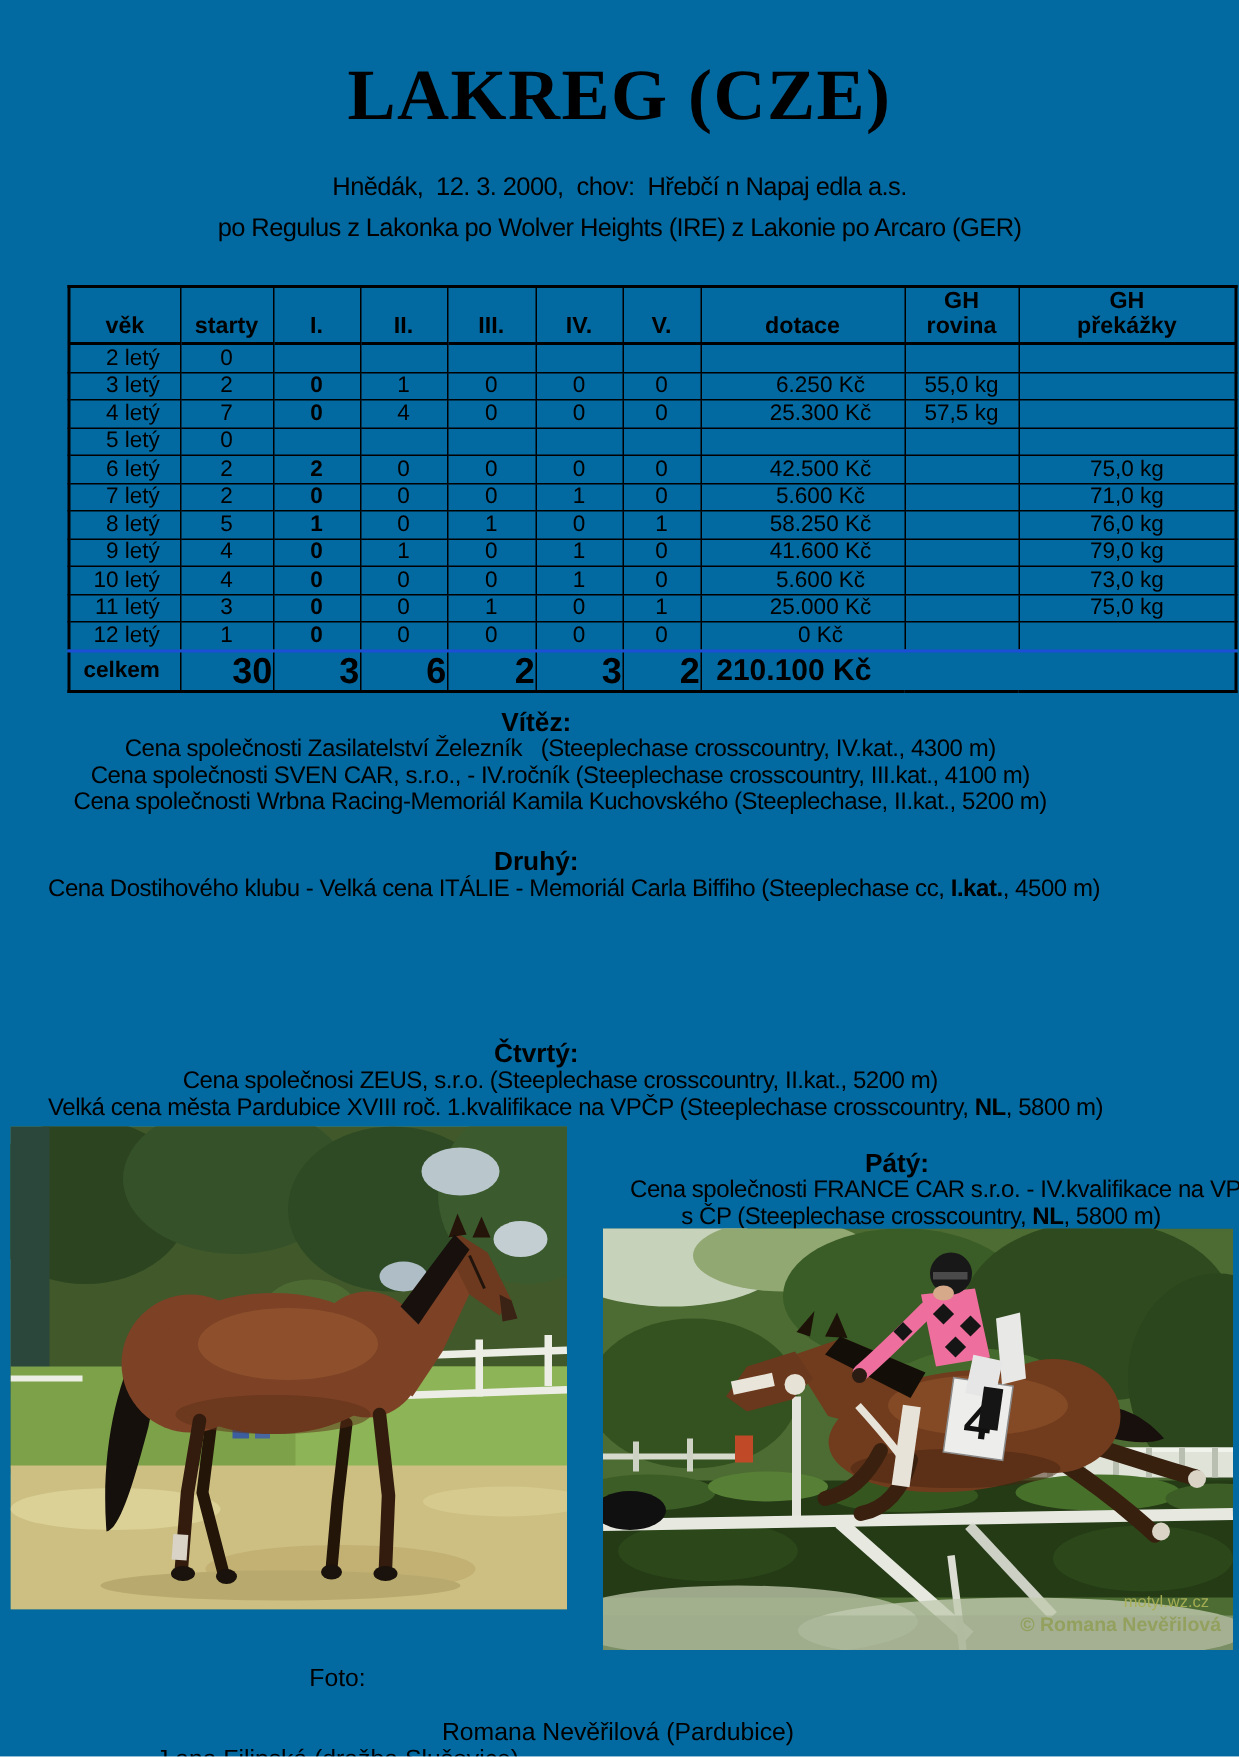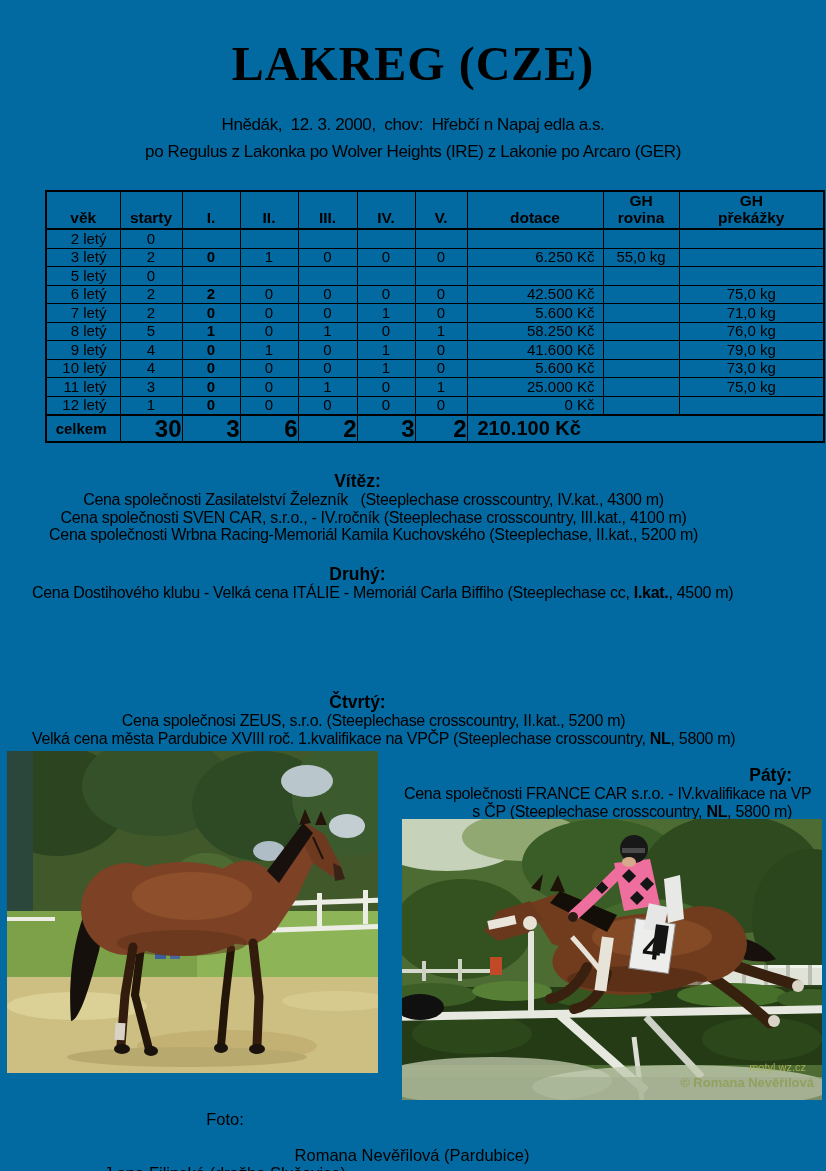--- a/index.html
+++ b/index.html
@@ -15,32 +15,32 @@
   
   .tablewrap{left:45px;top:190px;}
   table.rec{border-collapse:collapse;table-layout:fixed;width:778px;border:2px solid #000;}
   table.rec th,table.rec td{border:1px solid #000;overflow:hidden;}
   table.rec thead th{height:34px;vertical-align:bottom;text-align:center;font-weight:bold;
         font-size:15.5px;white-space:pre-line;line-height:1.1;padding:0 0 2px 0;}
   table.rec thead th{border-bottom:2px solid #000;}
   table.rec td{height:17.5px;font-size:15px;text-align:center;padding:0;line-height:1.05;}
   table.rec td.c0{text-align:right;padding-right:13px;}
   table.rec td.c2{font-weight:bold;}
-  table.rec td.c7{text-align:right;padding-right:8px;padding-left:32px;}
-  tr.total-row td{border-top:2px solid #000000;font-weight:bold;height:24px;}
+  table.rec td.c7{text-align:center;padding-right:8px;padding-left:32px;}
+  tr.total-row td{border-top:2px solid #1d4ed8;font-weight:bold;height:24px;}
   tr.total-row .t-label{font-size:15px;text-align:center;padding-right:0;}
   tr.total-row .t-num{font-size:24px;text-align:right;}
   tr.total-row .t-dot{font-size:20px;text-align:left;padding-left:10px;margin-top:32px;}
 
   
   .sec-h{font-weight:bold;font-size:17.5px;line-height:20px;}
   .sec-l{font-size:16px;letter-spacing:-0.3px;line-height:17.5px;white-space:pre;margin-left:32px;}
   .sec-l b{letter-spacing:-0.3px;}
   .sec{left:0;width:715px;text-align:center;}
-  .sec-paty{left:372px;width:420px;text-align:right;}
+  .sec-paty{left:388px;width:420px;text-align:center;}
 
   .caption{font-size:16.5px;line-height:18px;text-align:center;white-space:pre;}
 
   .photo{position:absolute;display:block;}
   svg text{font-family:"Liberation Sans",sans-serif;}
 </style>
 </head>
 <body>
 
 <div class="page">
@@ -98,20 +98,32 @@
             <td class="c2">0</td>
             <td class="c3">1</td>
             <td class="c4">0</td>
             <td class="c5">0</td>
             <td class="c6">0</td>
             <td class="c7">6.250 Kč</td>
             <td class="c8">55,0 kg</td>
             <td class="c9"></td>
           </tr>
           <tr>
+            <td class="c0">4 letý</td>
+            <td class="c1">7</td>
+            <td class="c2">0</td>
+            <td class="c3">4</td>
+            <td class="c4">0</td>
+            <td class="c5">0</td>
+            <td class="c6">0</td>
+            <td class="c7">25.300 Kč</td>
+            <td class="c8">57,5 kg</td>
+            <td class="c9"></td>
+          </tr>
+          <tr>
             <td class="c0">5 letý</td>
             <td class="c1">0</td>
             <td class="c2"></td>
             <td class="c3"></td>
             <td class="c4"></td>
             <td class="c5"></td>
             <td class="c6"></td>
             <td class="c7"></td>
             <td class="c8"></td>
             <td class="c9"></td>

